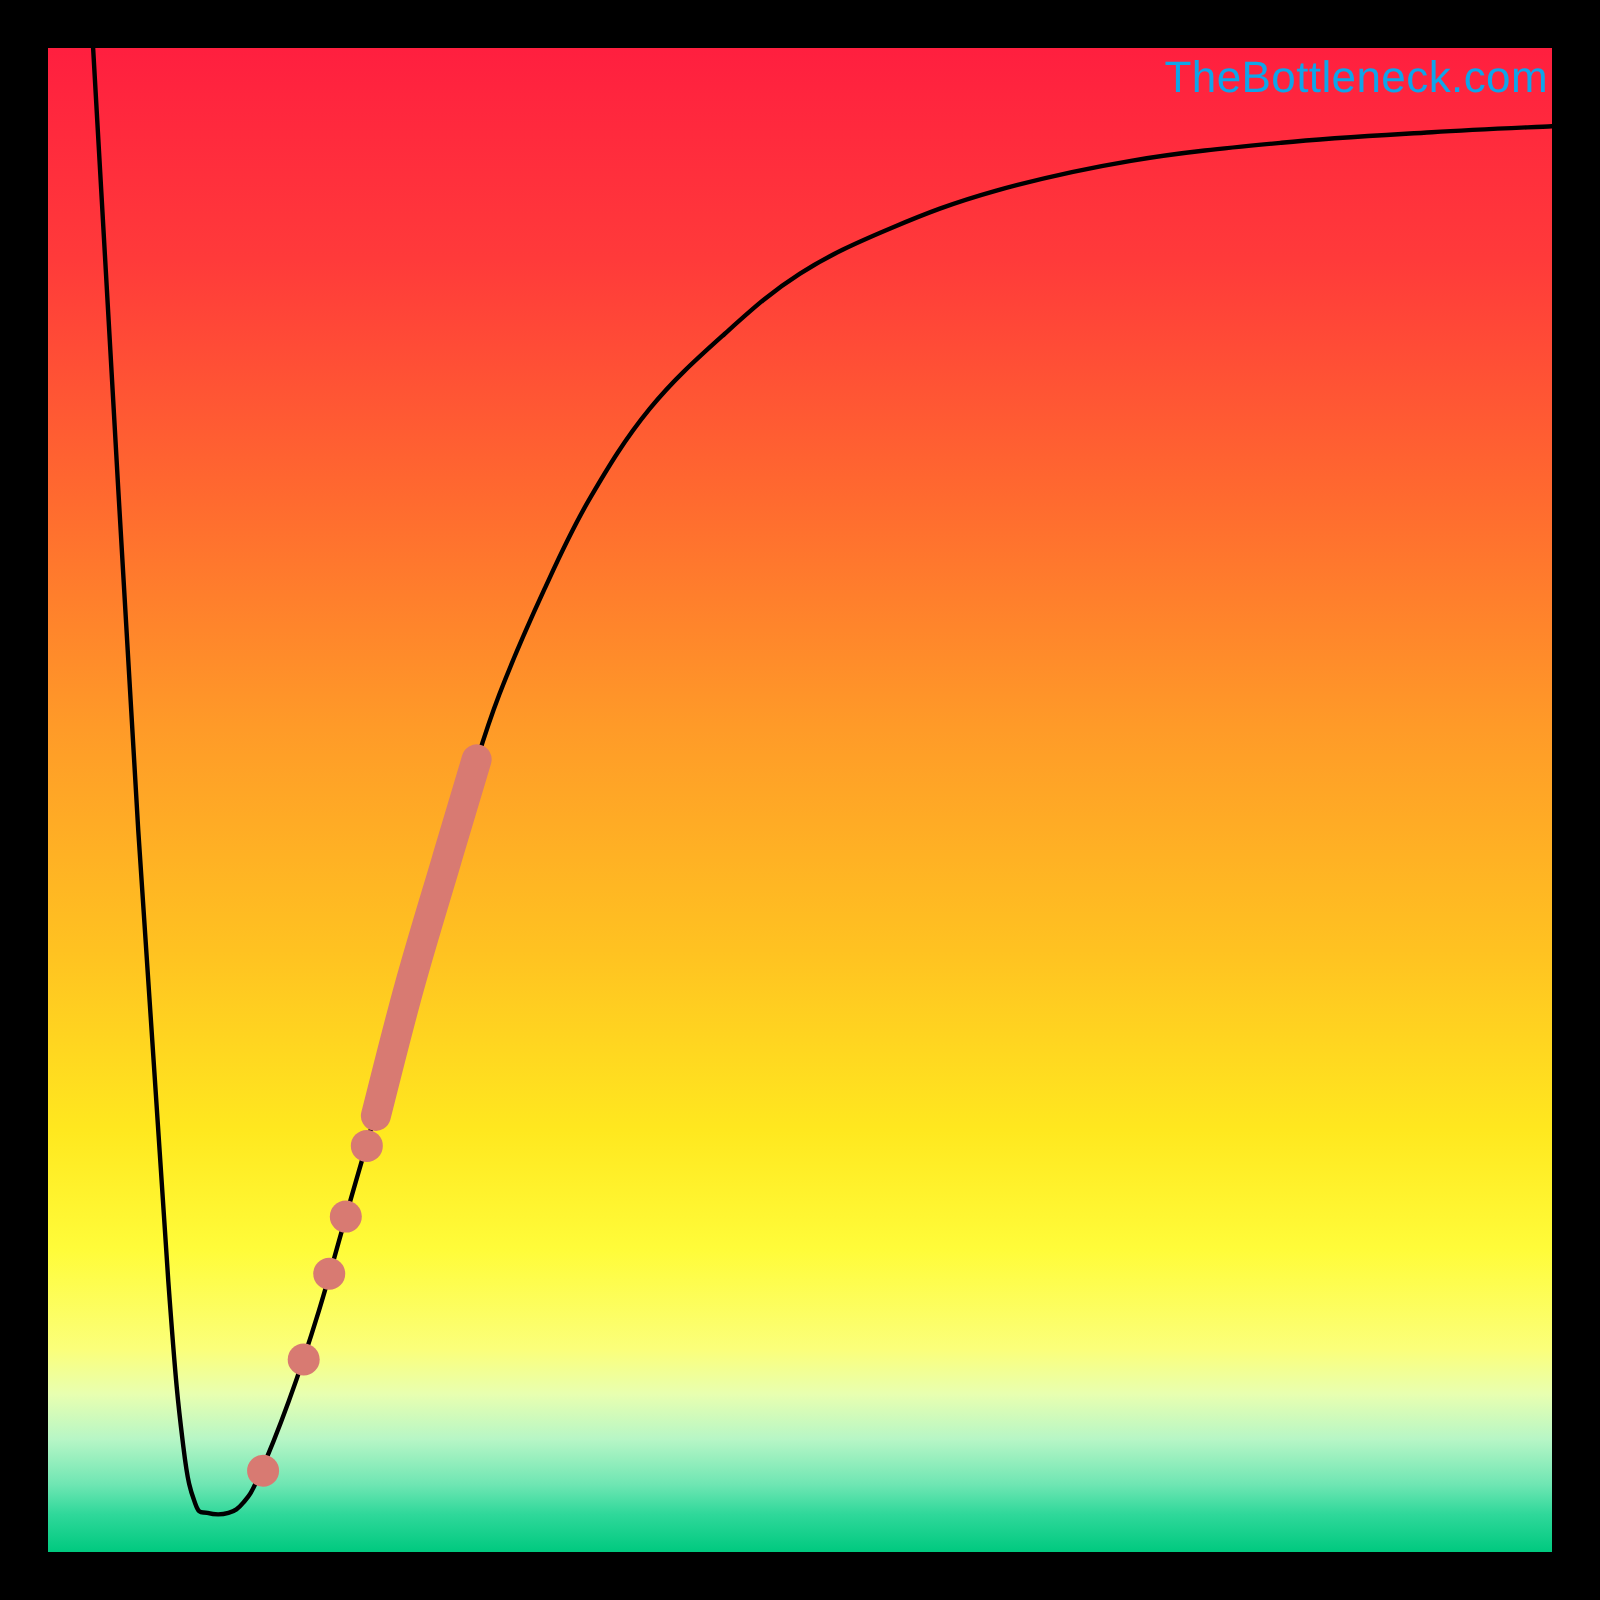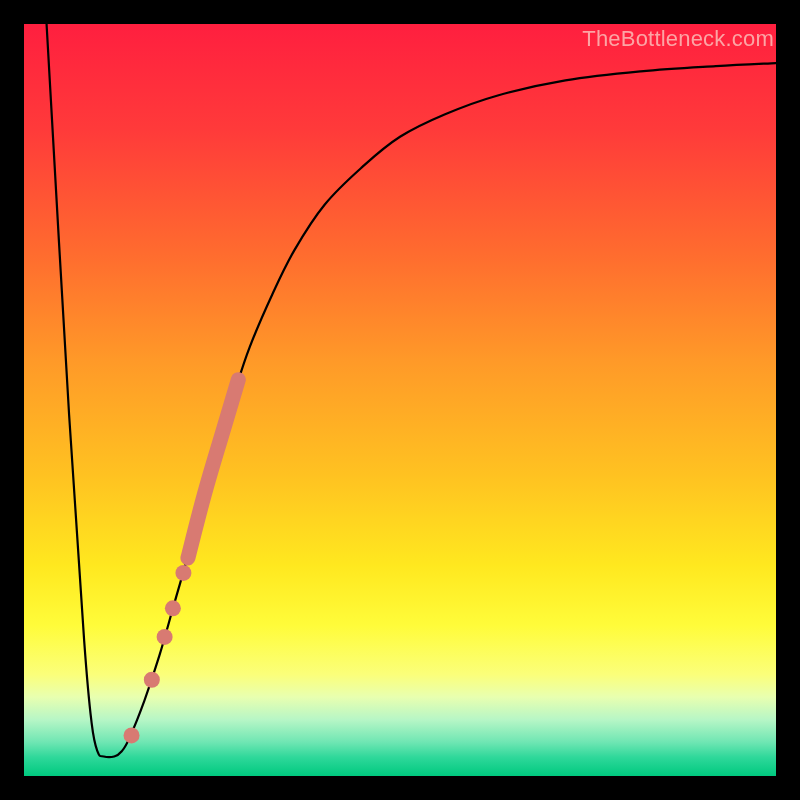--- a/index.html
+++ b/index.html
@@ -24,21 +24,21 @@
     left: 24px;
     top: 24px;
     width: 752px;
     height: 752px;
     overflow: hidden;
   }
   .watermark {
     position: absolute;
     top: 2px;
     right: 2px;
-    color: #fca5a5;
+    color: #0ea5e9;
     font-size: 22px;
     font-weight: 500;
     letter-spacing: 0.2px;
     user-select: none;
   }
   svg { display: block; }
 </style>
 </head>
 <body>
 

